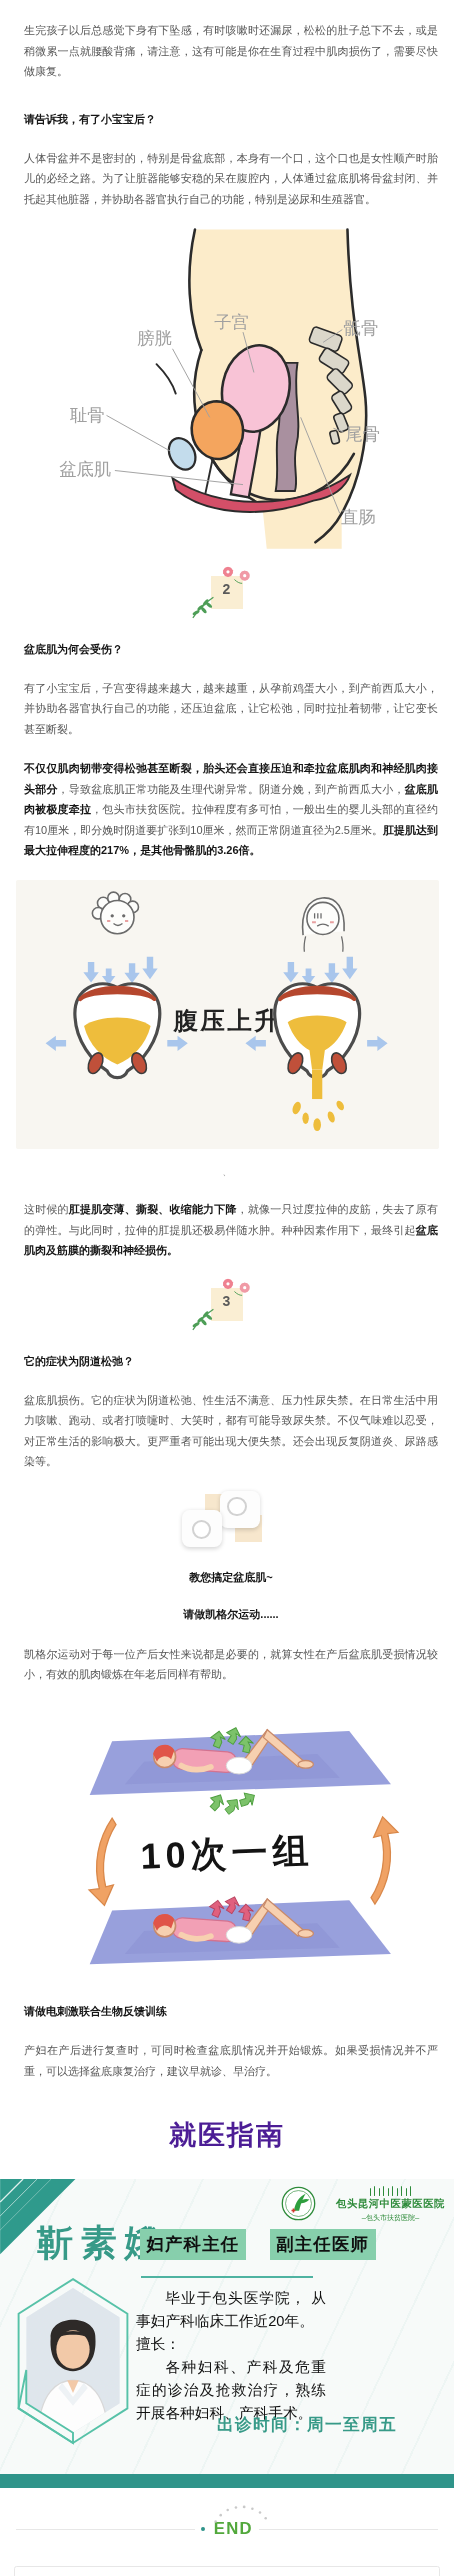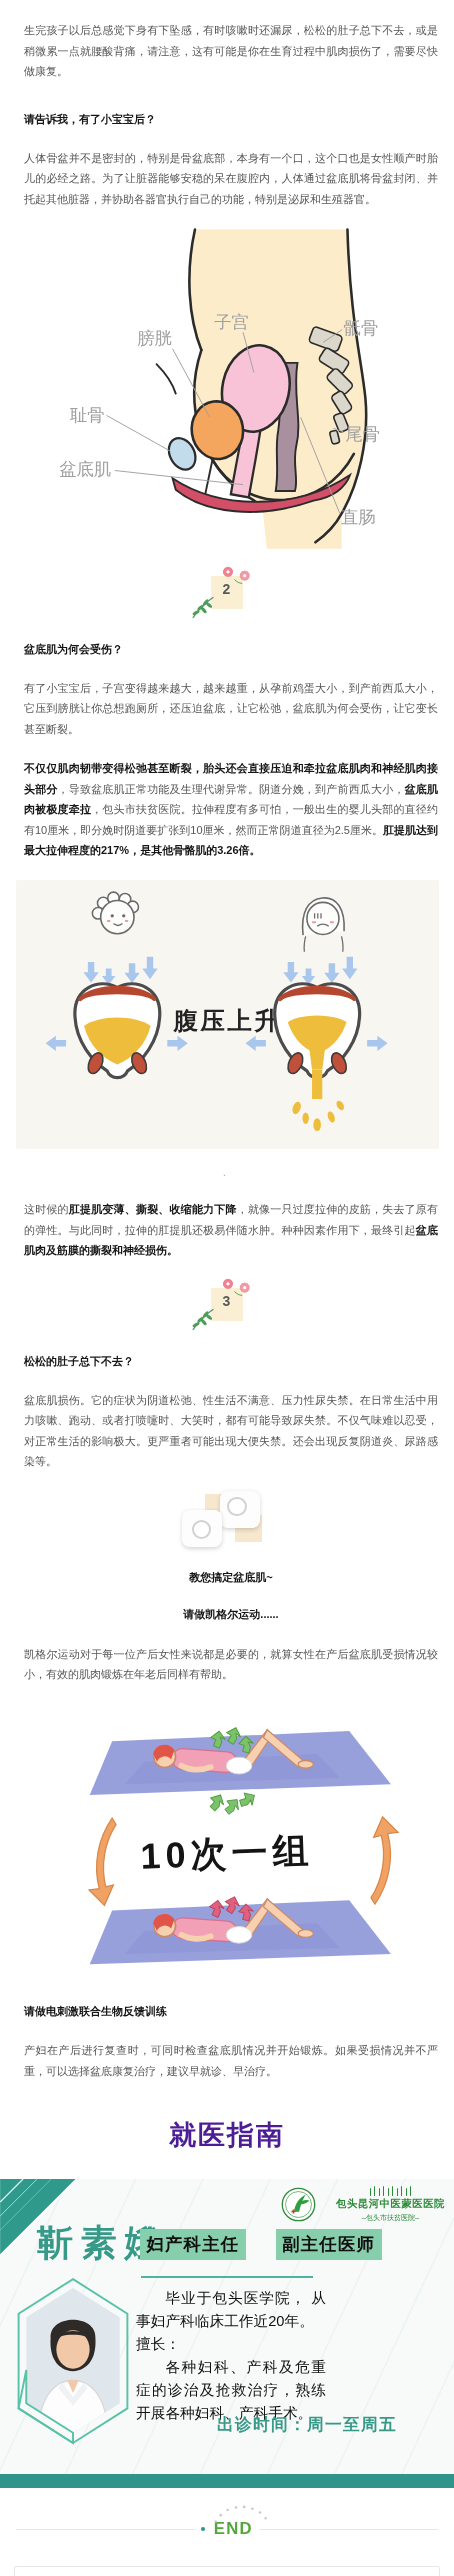--- a/index.html
+++ b/index.html
@@ -28,29 +28,29 @@
   .pill-tile{position:absolute;width:40px;height:37px;background:#fdfdfd;border-radius:7.7px;box-shadow:0 1.3px 4.5px rgba(0,0,0,0.16);}
   .pill-ring{position:absolute;width:15.4px;height:15.4px;border:2.6px solid #d2d2d2;border-radius:50%;background:#fff;}
 
   
   .guide-title{font-size:27px;font-weight:bold;color:#4c1d95;text-align:center;letter-spacing:1.9px;margin:36px 0 26px 0;}
 
   
   .doc-card{position:relative;width:454px;height:309px;background:#f7faf9;overflow:hidden;
     background-image:repeating-linear-gradient(115deg,rgba(62,158,142,0.05) 0px,rgba(62,158,142,0.05) 1.9px,transparent 1.9px,transparent 61px);}
   .doc-corner{position:absolute;left:0;top:0;}
-  .doc-logo{position:absolute;right:9px;top:6.4px;display:flex;align-items:center;gap:20px;font-family:Liberation Mono, monospace;}
+  .doc-logo{position:absolute;right:9px;top:6.4px;display:flex;align-items:flex-start;gap:20px;font-family:Liberation Mono, monospace;}
   .doc-logo-txt{display:flex;flex-direction:column;align-items:center;}
   .mong-row{height:10.3px;display:flex;gap:3.2px;align-items:flex-end;margin-bottom:1.3px;}
   .mong-row i{display:block;width:1.3px;height:7.7px;background:#2e8b3a;border-radius:0.6px;}
   .mong-row i:nth-child(2n){height:9.6px;}
   .hosp-name{color:#2e8b3a;font-weight:bold;font-size:10.3px;letter-spacing:0.6px;}
   .hosp-sub{color:#2e8b3a;font-size:7px;margin-top:1.3px;}
   .doc-name{position:absolute;left:37px;top:40px;font-size:36px;letter-spacing:7.7px;color:#379a88;font-weight:bold;}
-  .doc-titles{position:absolute;left:140px;top:50px;display:flex;gap:30px;}
+  .doc-titles{position:absolute;left:140px;top:50px;display:flex;gap:24px;}
   .doc-badge{background:#87cfac;color:#101010;font-weight:bold;font-size:17.3px;padding:3.2px 6.4px;letter-spacing:1.3px;}
   .doc-hr{position:absolute;left:141px;top:97px;width:172px;height:1.9px;background:#4fb3a1;}
   .doc-bio{position:absolute;left:136px;top:108px;width:190px;color:#111;font-size:14.7px;line-height:23px;text-align:justify;}
   .doc-bio .ind{text-indent:2em;}
   .doc-photo{position:absolute;left:11.5px;top:95px;}
   .doc-sched{position:absolute;left:217px;top:234px;color:#379a88;font-size:16.7px;font-weight:bold;letter-spacing:1.3px;}
   .doc-bar{position:absolute;left:0;bottom:0;width:454px;height:14px;background:#2f948a;}
 
   
   .end-divider{display:flex;align-items:center;justify-content:center;margin:26px 16px 22px 16px;position:relative;height:29.5px;text-align:center;}
@@ -156,21 +156,21 @@
         <ellipse cx="11" cy="26" rx="2.5" ry="6" transform="rotate(60 11 26)"></ellipse>
         <ellipse cx="31" cy="14" rx="2.5" ry="6" transform="rotate(130 31 14)"></ellipse>
         <ellipse cx="23" cy="22" rx="2.5" ry="6" transform="rotate(140 23 22)"></ellipse>
       </g>
   </svg>
 </div>
 
 <div class="content">
   <h3 class="q-heading" style="margin-top:13px;">盆底肌为何会受伤？</h3>
 
-  <p class="p">有了小宝宝后，子宫变得越来越大，越来越重，从孕前鸡蛋大小，到产前西瓜大小，它压到膀胱让你总想跑厕所，还压迫盆底，让它松弛，盆底肌为何会受伤，让它变长甚至断裂。</p>
+  <p class="p">有了小宝宝后，子宫变得越来越大，越来越重，从孕前鸡蛋大小，到产前西瓜大小，并协助各器官执行自己的功能，还压迫盆底，让它松弛，同时拉扯着韧带，让它变长甚至断裂。</p>
 
   <p class="p"><span class="bd">不仅仅肌肉韧带变得松弛甚至断裂，胎头还会直接压迫和牵拉盆底肌肉和神经肌肉接头部分</span><span>，导致盆底肌正常功能及生理代谢异常。阴道分娩，到产前西瓜大小，</span><span class="bd">盆底肌肉被极度牵拉</span><span>，包头市扶贫医院。拉伸程度有多可怕，一般出生的婴儿头部的直径约有10厘米，即分娩时阴道要扩张到10厘米，然而正常阴道直径为2.5厘米。</span><span class="bd">肛提肌达到最大拉伸程度的217%，是其他骨骼肌的3.26倍。</span></p>
 </div>
 
 <figure class="fig-wrap">
   <svg class="paper" width="423" height="269" viewBox="0 0 660 420">
     <rect x="0" y="0" width="660" height="420" rx="4" fill="#f8f6f1"></rect>
 
     <g fill="#fdfdfb" stroke="#6b6b6b" stroke-width="2.5">
       <circle cx="136" cy="36" r="9"></circle>
@@ -277,21 +277,21 @@
         <ellipse cx="26" cy="10" rx="2.5" ry="6" transform="rotate(40 26 10)"></ellipse>
         <ellipse cx="18" cy="18" rx="2.5" ry="6" transform="rotate(50 18 18)"></ellipse>
         <ellipse cx="11" cy="26" rx="2.5" ry="6" transform="rotate(60 11 26)"></ellipse>
         <ellipse cx="31" cy="14" rx="2.5" ry="6" transform="rotate(130 31 14)"></ellipse>
         <ellipse cx="23" cy="22" rx="2.5" ry="6" transform="rotate(140 23 22)"></ellipse>
       </g>
   </svg>
 </div>
 
 <div class="content">
-  <h3 class="q-heading" style="margin-top:13px;">松松的肚子总下不去？</h3>
+  <h3 class="q-heading" style="margin-top:13px;">它的症状为阴道松弛？</h3>
   <p class="p">盆底肌损伤。它的症状为阴道松弛、性生活不满意、压力性尿失禁。在日常生活中用力咳嗽、跑动、或者打喷嚏时、大笑时，都有可能导致尿失禁。不仅气味难以忍受，对正常生活的影响极大。更严重者可能出现大便失禁。还会出现反复阴道炎、尿路感染等。</p>
 </div>
 
 <div class="pills">
   <div class="pill-beige" style="left:32px;top:3.8px;"></div>
   <div class="pill-beige" style="left:62px;top:24.4px;"></div>
   <div class="pill-tile" style="left:47px;top:0;">
       <div class="pill-ring" style="left:7.7px;top:6.4px;"></div>
     </div>
   <div class="pill-tile" style="left:9px;top:19px;">

